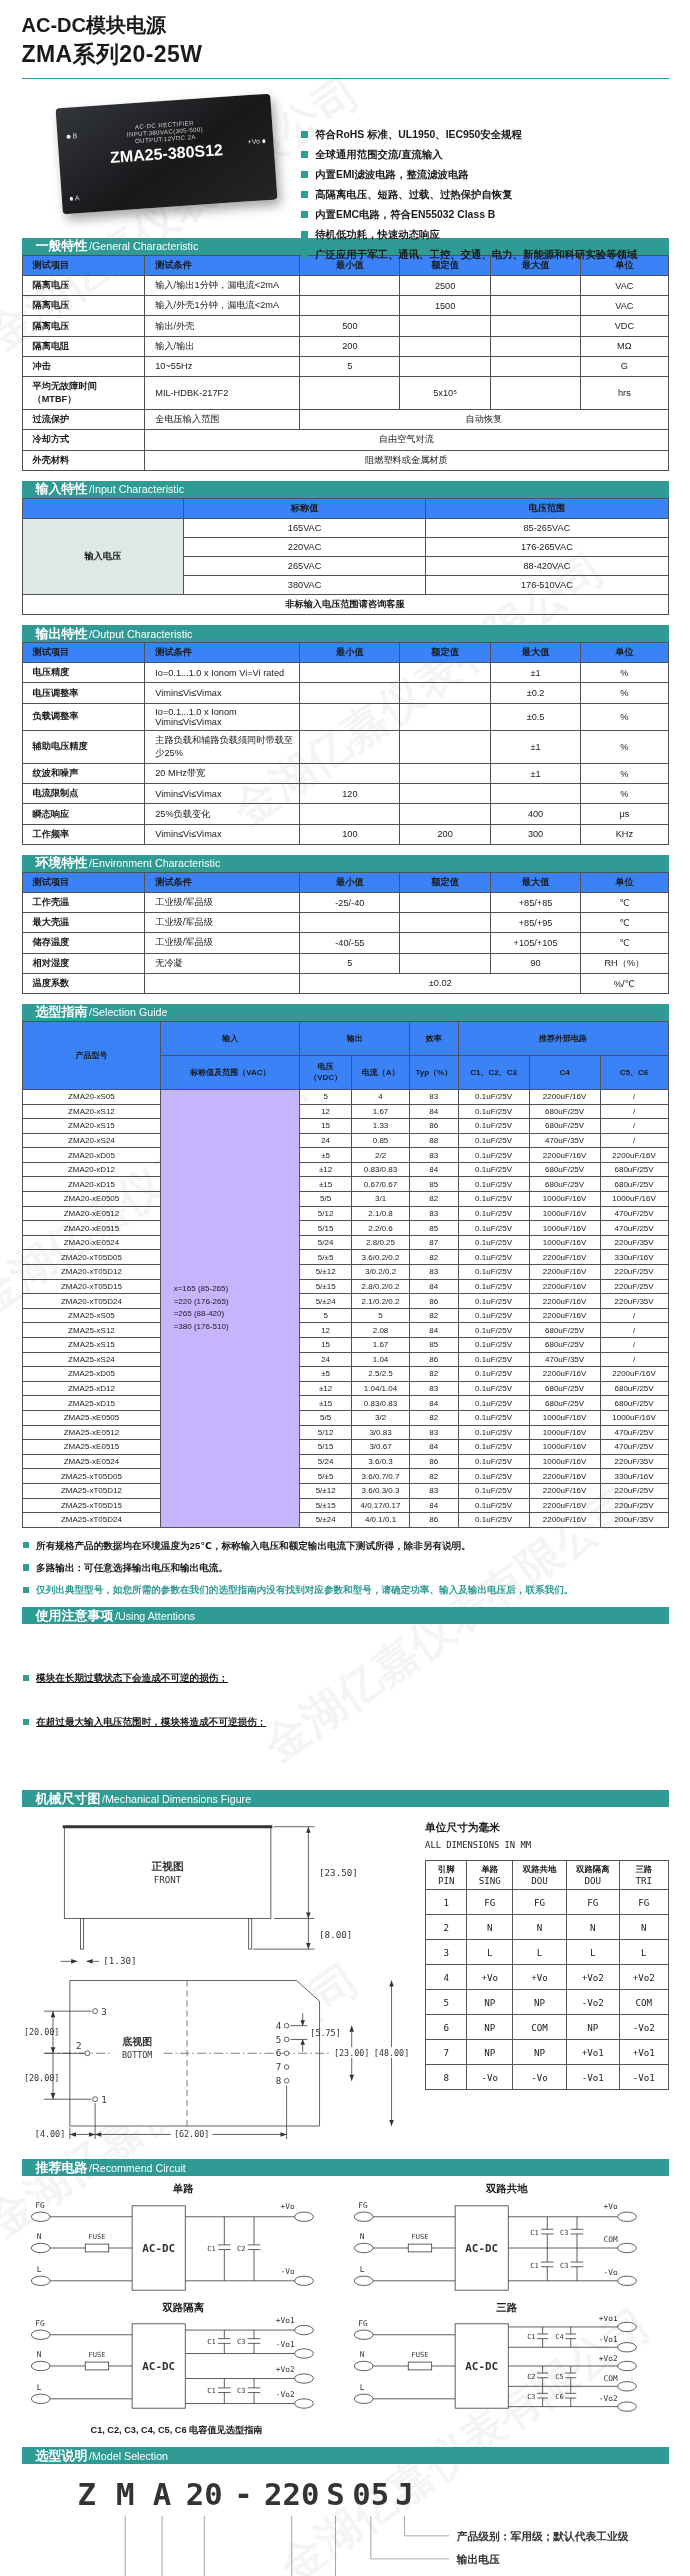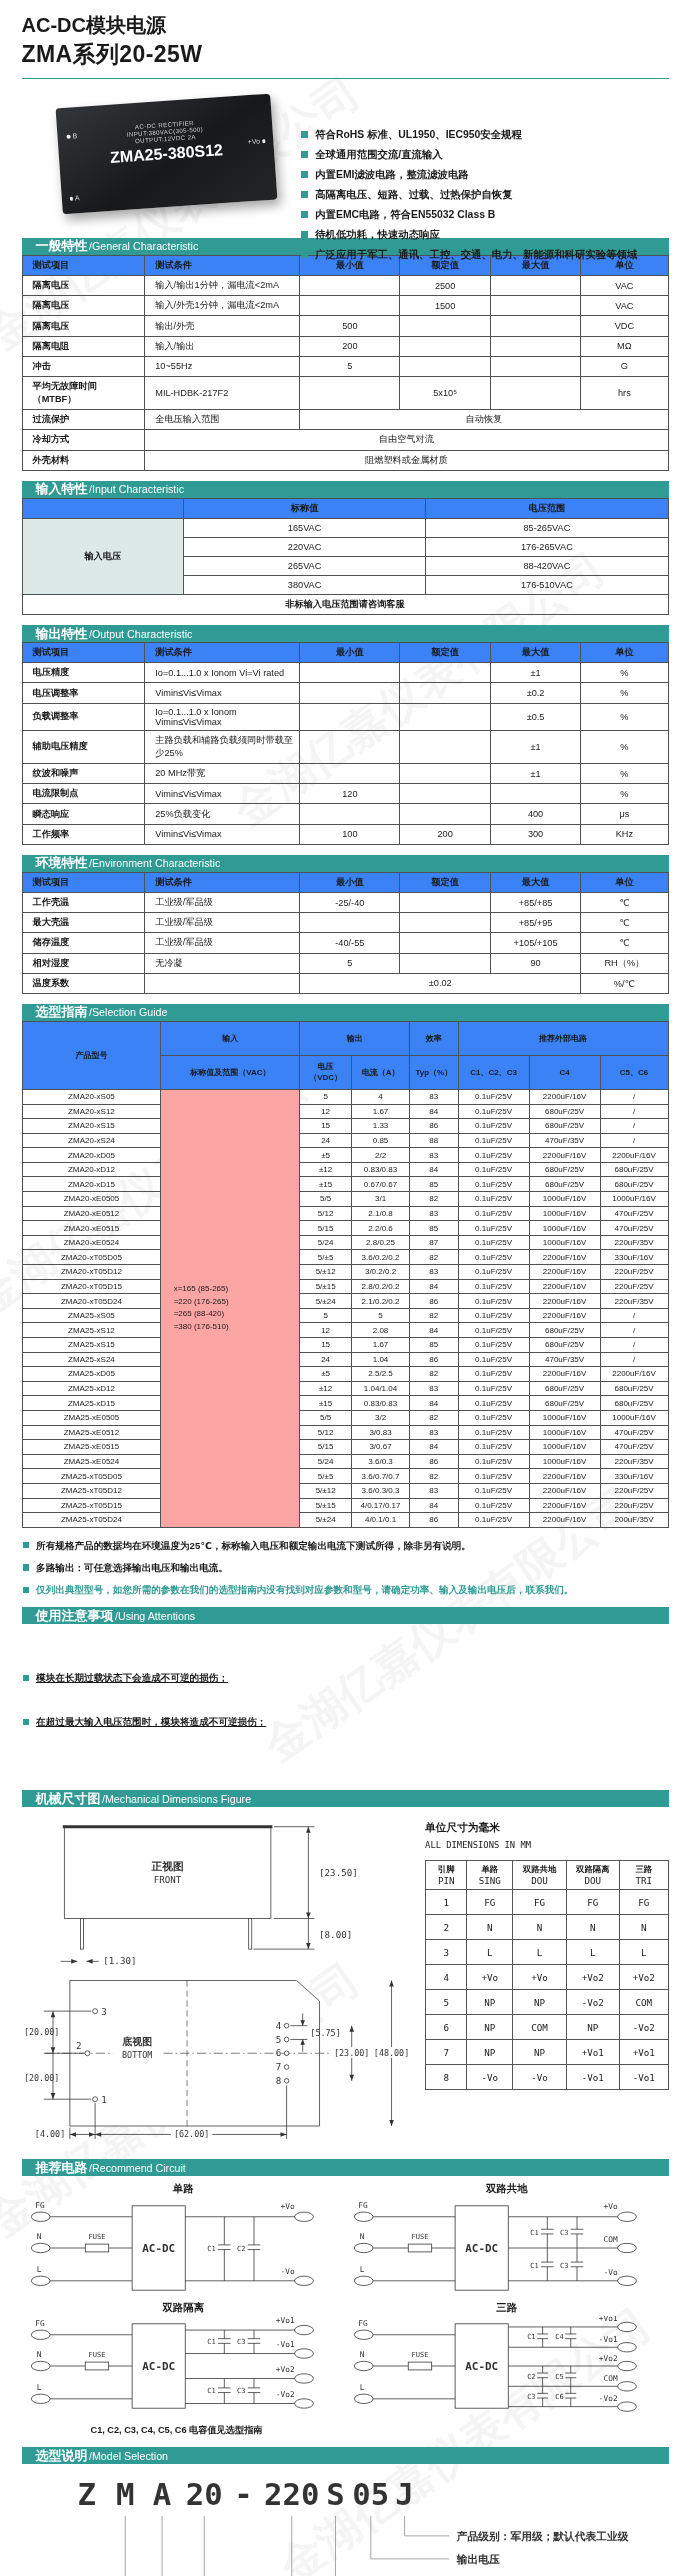--- a/index.html
+++ b/index.html
@@ -44,21 +44,21 @@
   td,th { border:0.8px solid #4f5254; font-size:9.2px; padding:3.1px 4.6px; text-align:center; height:19px; overflow:hidden; }
   thead th { background:#3b82f6; font-weight:700; }
   .lft { text-align:left; padding-left:10px; }
   .b { font-weight:700; }
   .tint { background:#dde9e7; }
   .ftr { font-weight:700; }
 
   
   .sg td, .sg th { font-size:8px; padding:1.5px 2.3px; height:14.6px; }
   .sg thead th { height:34px; }
-  .sg .input-cell { vertical-align:middle; background:#fca5a5; font-size:8px; line-height:1.6; text-align:left; padding-left:12.3px;}
+  .sg .input-cell { vertical-align:middle; background:#c4b5fd; font-size:8px; line-height:1.6; text-align:left; padding-left:12.3px;}
   .notes { margin:12.3px 1.5px 4.6px 1.5px; }
   .notes li { display:flex; list-style:none; font-size:9.6px; font-weight:700; margin-bottom:9.2px; line-height:1.35;}
   .notes .sq { flex:0 0 auto; width:6.1px; height:6.1px; background:#2f9b94; margin:2.3px 7px 0 0; }
   .notes li:last-child { color:#2f9b94; }
 
   
   .att-body { padding:48px 0 20px 1.5px;text-decoration:underline; }
   .att-body li { display:flex; list-style:none; font-size:9.6px; font-weight:700; margin-bottom:31px; }
   .att-body .sq { flex:0 0 auto; width:6.1px; height:6.1px; background:#2f9b94; margin:2.3px 7px 0 0; }
 

